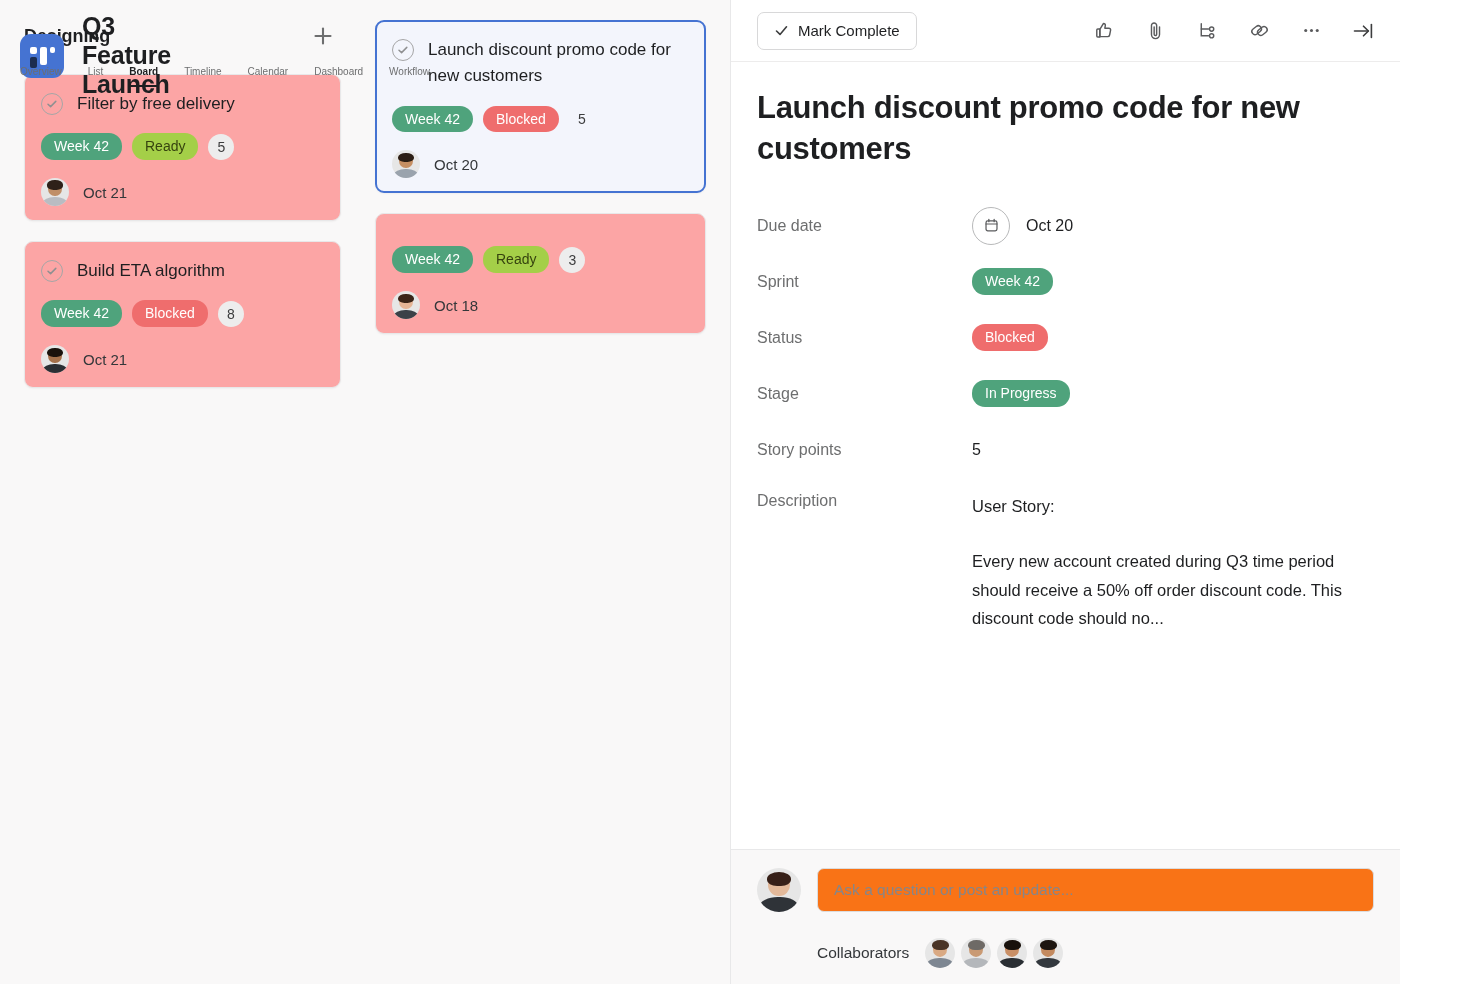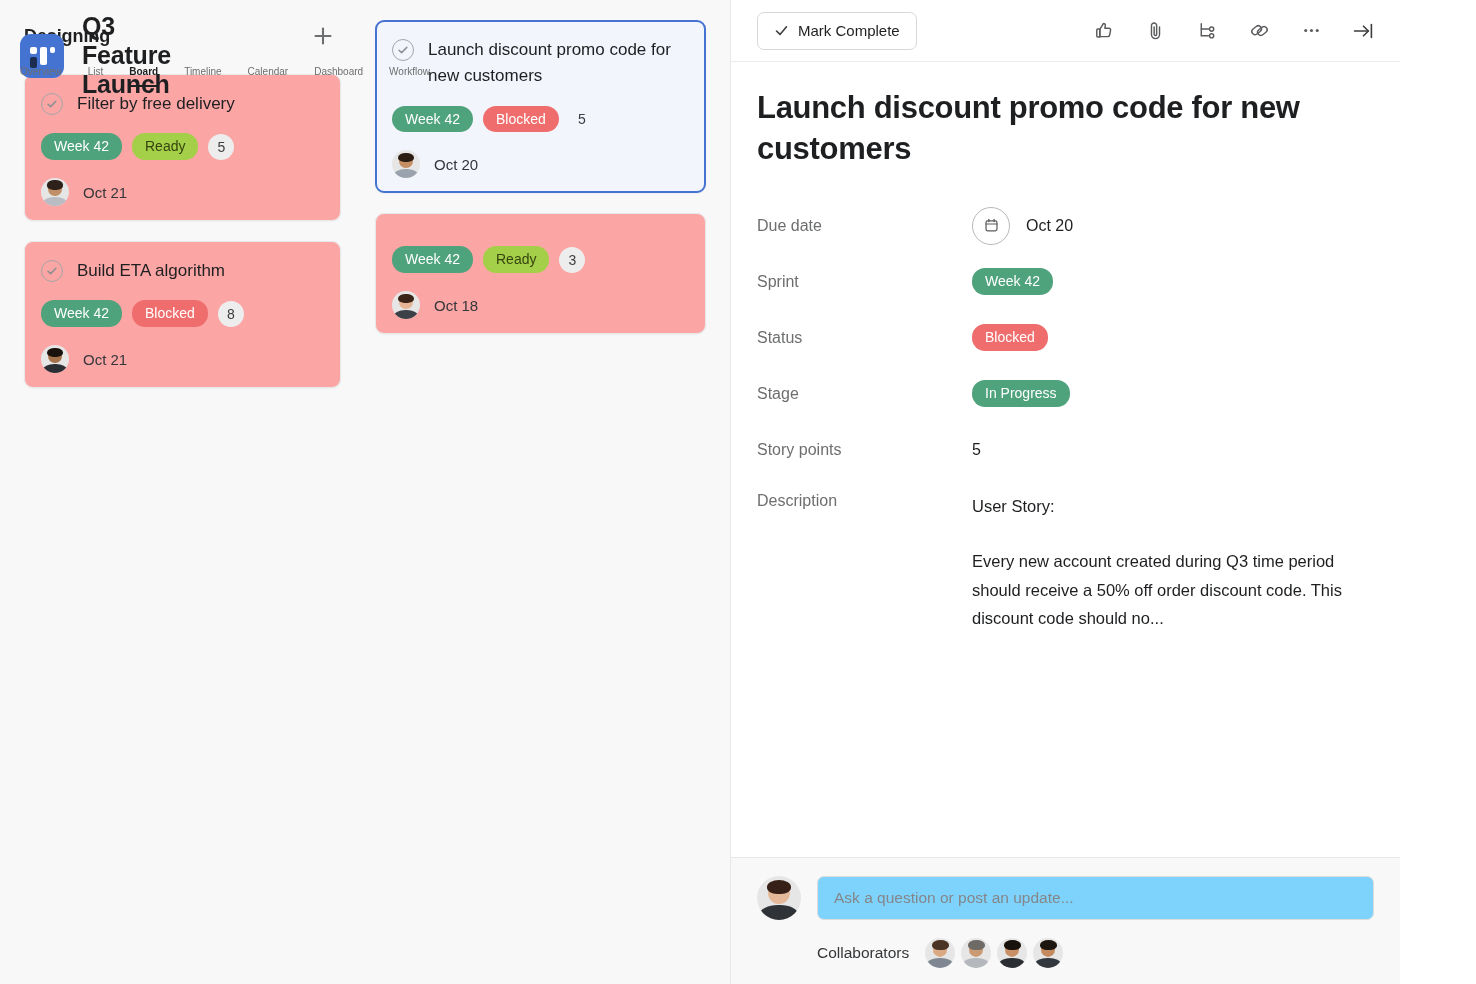--- a/index.html
+++ b/index.html
@@ -155,25 +155,25 @@
   .desc-body p:last-child { margin-bottom: 0; }
 
   .detail-foot {
     flex: 0 0 auto; border-top: 1px solid #e8e8e9; background: #f9f8f8;
     padding: 18px 26px 16px 26px;
   }
   .comment-row { display: flex; align-items: center; gap: 16px; }
   .comment-row .av { width: 44px; height: 44px; border: none; }
   .comment-input {
     flex: 1 1 auto; height: 44px; border: 1px solid #dcdcdd; border-radius: 7px;
-    background: #7dd3fc; padding: 0 16px; font-size: 15.5px; outline: none;
+    background: #f97316; padding: 0 16px; font-size: 15.5px; outline: none;
     font-family: "Liberation Sans", sans-serif; color: #1e1f21;
   }
   .comment-input::placeholder { color: #85868a; }
-  .collab-row { display: flex; align-items: center; gap: 16px; margin-top: 18px; padding-left: 60px; }
+  .collab-row { display: flex; align-items: center; gap: 16px; margin-top: 26px; padding-left: 60px; }
   .collab-label { font-size: 15.5px; color: #34373a; }
   .collab-avs { display: flex; align-items: center; gap: 6px; }
   .collab-avs .av { width: 30px; height: 30px; border: none; }
 </style>
 </head>
 <body>
 
 <div class="app">
 
   <div class="topbar">

